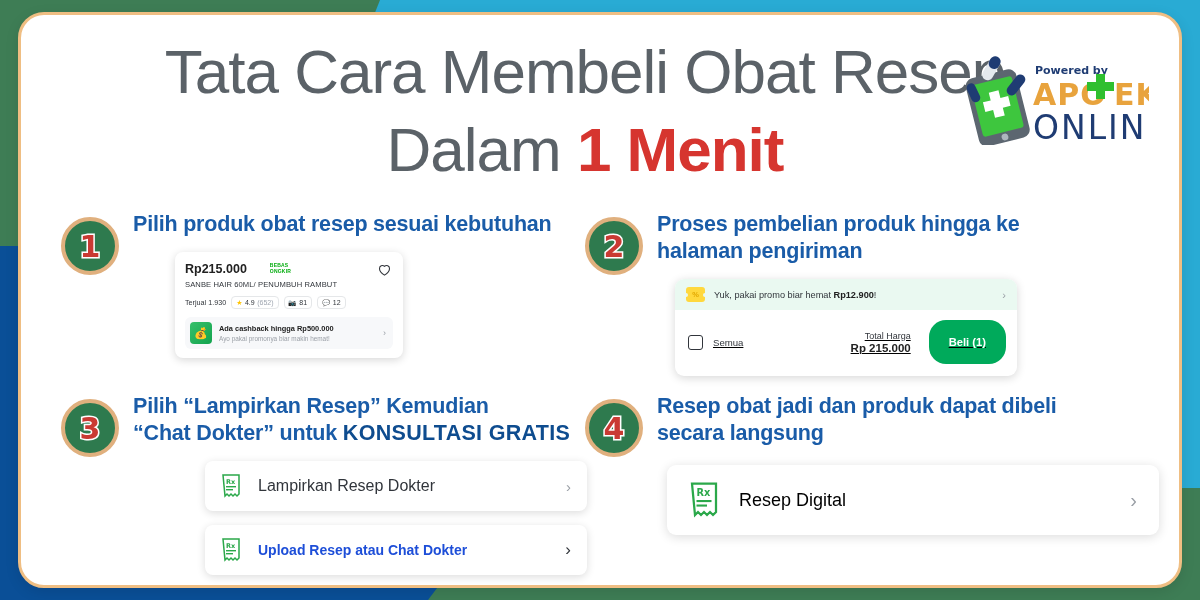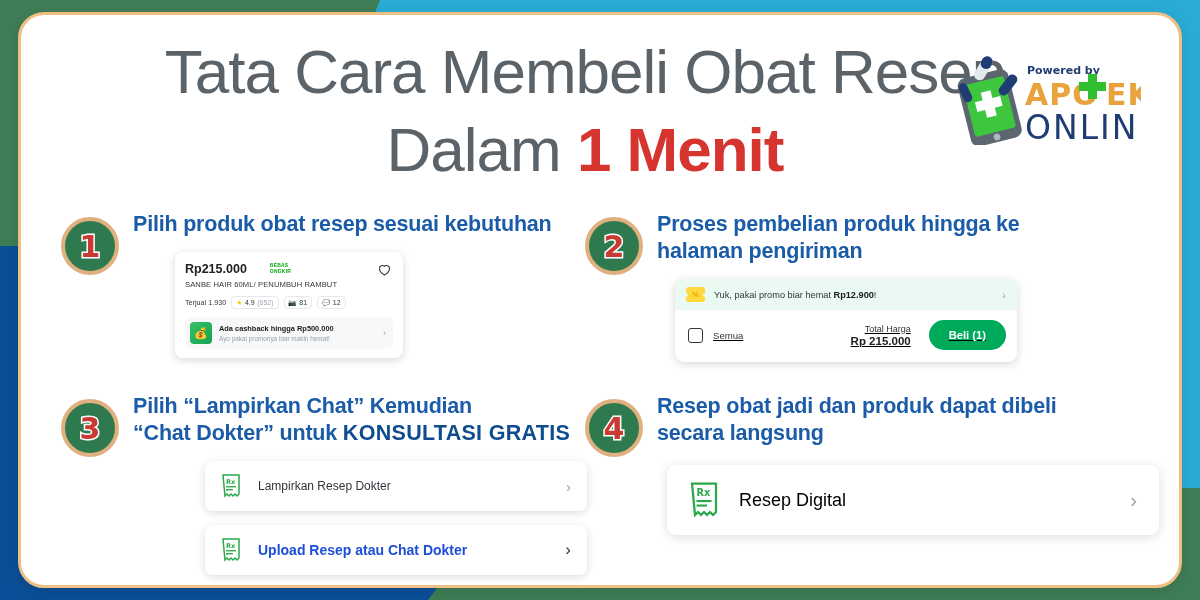--- a/index.html
+++ b/index.html
@@ -54,21 +54,21 @@
     color: #5B6268;
     font-size: 62px;
     font-weight: 400;
     letter-spacing: -1px;
     line-height: 78px;
     padding-right: 30px;
   }
   .title-line .accent { color: #D6352F; font-weight: 700; }
   .logo {
     position: absolute;
-    right: 38px; top: 20px;
+    right: 30px; top: 20px;
     width: 198px; height: 92px;
   }
   
   .steps {
     position: absolute;
     left: 40px; top: 196px;
     width: 1124px;
     display: grid;
     grid-template-columns: 516px 608px;
     grid-template-rows: 182px auto;
@@ -191,35 +191,35 @@
     border: 1.6px solid #31353B; border-radius: 3px;
   }
   .semua { font-size: 9.6px; color: #31353B; flex: 1; }
   .total-block { text-align: right; margin-right: 8px; }
   .total-label { font-size: 9px; color: #31353B; }
   .total-value { font-size: 11.5px; font-weight: 700; color: #212121; margin-top: 1px; padding-left: 32px; }
   .beli-btn {
     background: #00AA5B; color: #fff;
     font-size: 11.2px; font-weight: 700;
     border: none; border-radius: 17px;
-    padding: 9px 20px; cursor: pointer;
+    padding: 16px 20px; cursor: pointer;
     white-space: nowrap;
   }
   
   .rx-rows { margin-top: 14px; margin-left: 72px; width: 382px; }
   .rx-row {
     background: #fff;
     border-radius: 8px;
     box-shadow: 0 2px 9px rgba(0,0,0,.14);
     display: flex; align-items: center;
     padding: 13px 16px 13px 16px;
     gap: 17px;
   }
   .rx-row + .rx-row { margin-top: 14px; }
-  .rx-label { flex: 1; font-size: 12px; color: #31353B; }
+  .rx-label { flex: 1; font-size: 16px; color: #31353B; }
   .rx-row.bold .rx-label { font-weight: 700; font-size: 14px; color: #1d4ed8; }
   .rx-arrow { color: #9A9FA6; font-size: 15px; }
   .rx-row.bold .rx-arrow { color: #31353B; font-size: 17px; }
   
   .digital-wrap { margin-top: 18px; margin-left: 10px; width: 492px; }
   .digital-row {
     background: #fff; border-radius: 9px;
     box-shadow: 0 2px 11px rgba(0,0,0,.14);
     display: flex; align-items: center;
     padding: 17px 22px; gap: 20px;
@@ -345,21 +345,21 @@
           </div>
         </div>
       </div>
 
       <div class="step">
         <div class="badge">
           <span>3</span>
         </div>
         <div class="step-body">
           <div class="step-title">
-            <div>Pilih “Lampirkan Chat” Kemudian</div>
+            <div>Pilih “Lampirkan Resep” Kemudian</div>
             <div><span>“Chat Dokter” untuk </span><span class="strong">KONSULTASI GRATIS</span></div>
           </div>
 
           <div class="rx-rows">
             <div class="rx-row">
               <svg width="20" height="24" viewBox="0 0 20 24">
                 <path d="M2 1h16v19l-2 2-2-2-2 2-2-2-2 2-2-2-2 2z" fill="none" stroke="#2BA84A" stroke-width="1.5"></path>
                 <text x="5" y="9.5" font-family="DejaVu Sans, sans-serif" font-size="6.5" font-weight="700" fill="#2BA84A">Rx</text>
                 <rect x="5" y="12" width="10" height="1.4" fill="#2BA84A"></rect>
                 <rect x="5" y="15" width="7" height="1.4" fill="#2BA84A"></rect>

